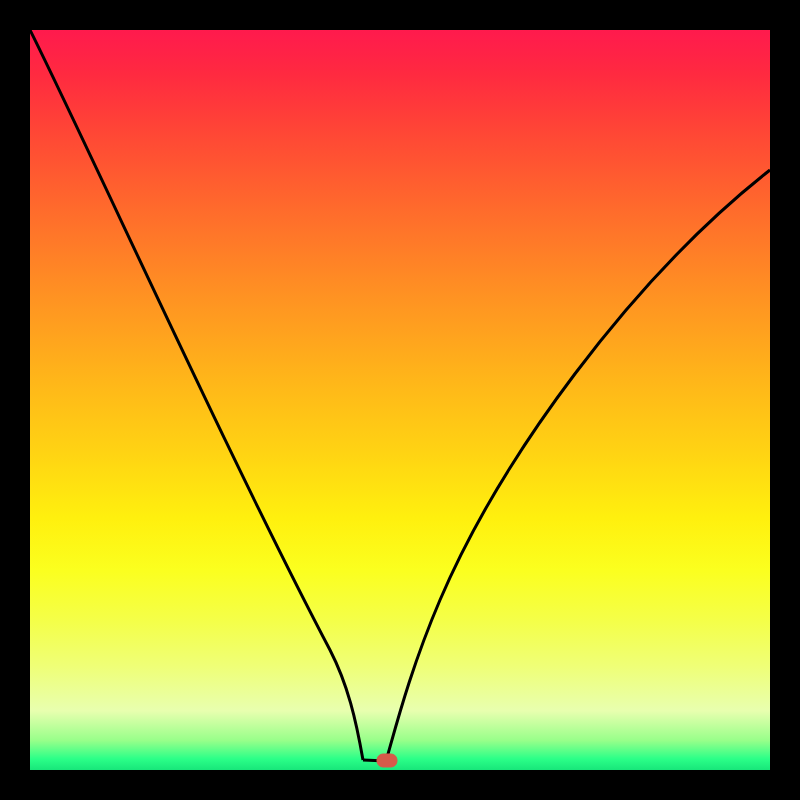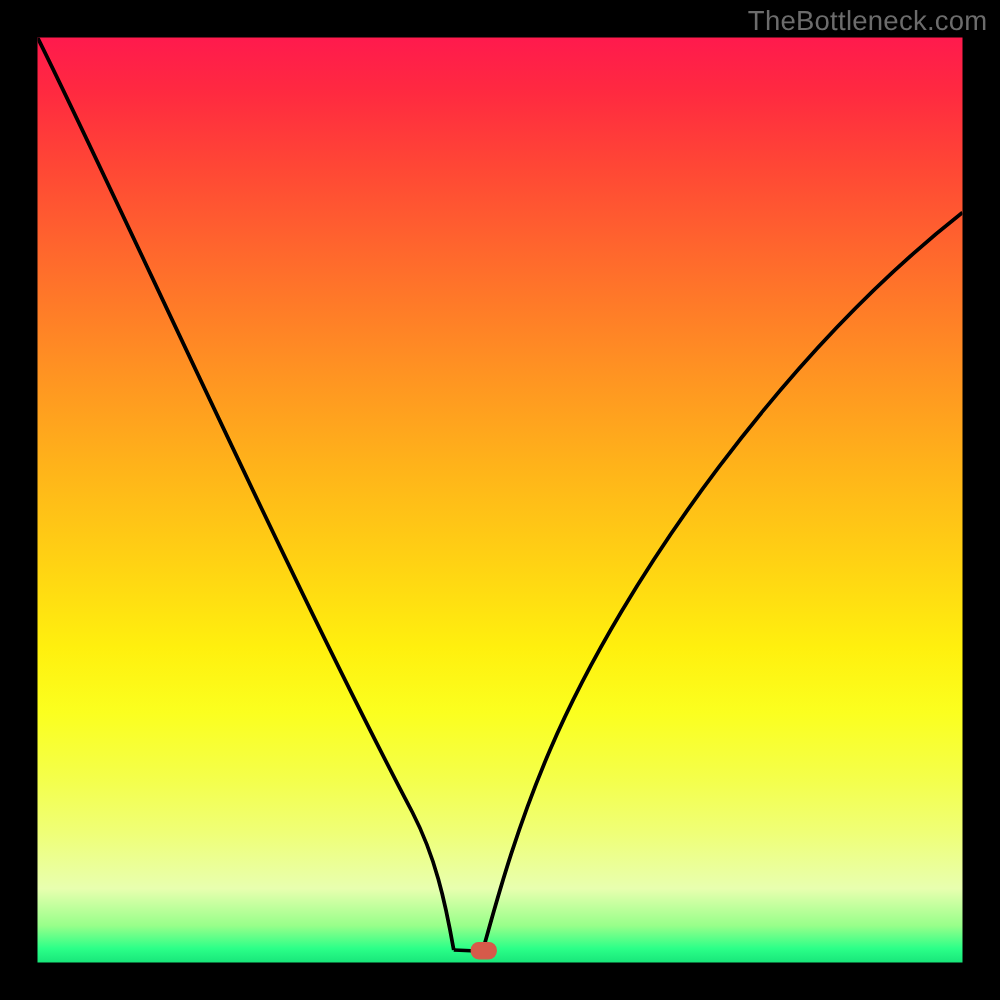--- a/index.html
+++ b/index.html
@@ -66,21 +66,20 @@
   }
   .marker {
     fill: #d65a4a;
     stroke: #d65a4a;
   }
 </style>
 </head>
 <body>
 
 <div class="frame">
-  <div class="watermark">TheBottleneck.com</div>
 
   <div class="plot">
     <svg class="curve" viewBox="0 0 740 740" preserveAspectRatio="none">
 
       <path d="M 0 0
                C 60 120, 200 430, 300 620
                C 318 655, 326 690, 333 730"></path>
 
       <path d="M 333 730 L 356 731"></path>
 

